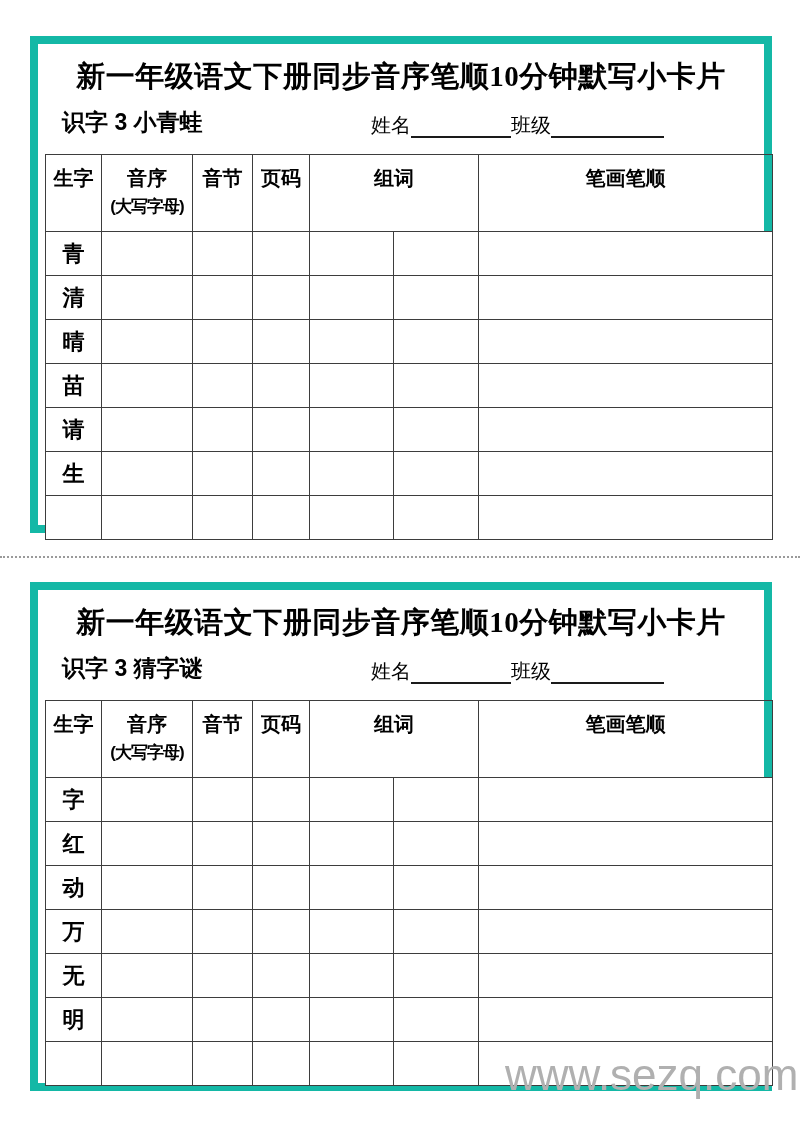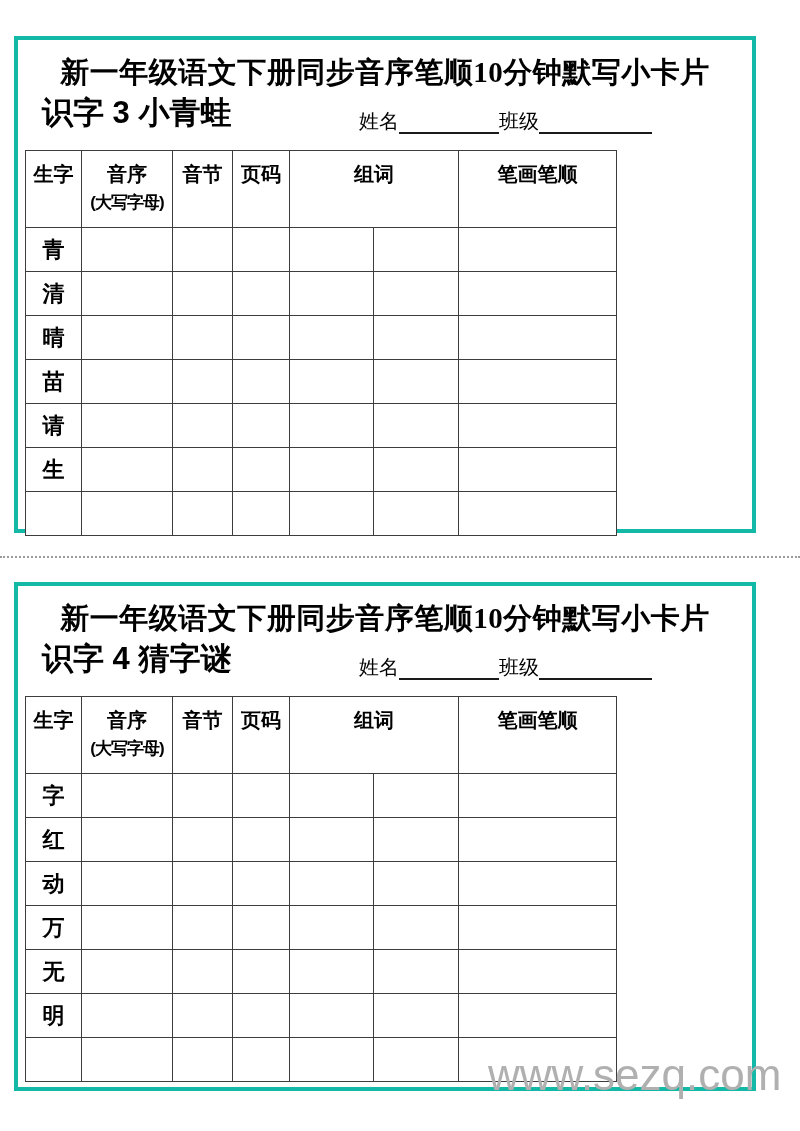--- a/index.html
+++ b/index.html
@@ -1,72 +1,72 @@
 <!DOCTYPE html>
 <html><head>
 <meta charset="utf-8">
 <style>
   html, body { margin:0; padding:0; background:#ffffff; }
   body {
     width:800px; height:1131px; position:relative; overflow:hidden;
     font-family:"Liberation Serif", serif; color:#000;
   }
   .card {
-    box-sizing:border-box; width:742px; margin-left:14px;
-    border:4px solid #14b8a6; background:#fff; position:relative;
+    box-sizing:border-box; width:742px; margin-left:30px;
+    border:8px solid #14b8a6; background:#fff; position:relative;
   }
   .card-1 { margin-top:36px; height:497px; }
   .card-2 { margin-top:24px; height:509px; }
   .separator {
     width:800px; height:0; margin-top:23px;
     border-top:2px dotted #9a9a9a;
   }
   .title {
     text-align:center; font-size:29px; font-weight:bold;
     padding-top:12px; line-height:40px; letter-spacing:0.5px;
     font-family:"Liberation Serif", serif; white-space:nowrap;
   }
   .meta-row {
     display:flex; align-items:flex-end; margin-top:8px; height:34px;
   }
   .lesson {
-    margin-left:24px; font-size:31px; font-weight:bold;
+    margin-left:24px; font-size:23px; font-weight:bold;
     font-family:"Liberation Sans", sans-serif; white-space:nowrap;
   }
   .fields {
     margin-left:auto; margin-right:100px; font-size:20px;
     font-family:"Liberation Serif", serif; white-space:nowrap; line-height:26px;
   }
   .blank {
     display:inline-block; height:24px; border-bottom:2px solid #1a1a1a;
     vertical-align:bottom;
   }
   .blank-name { width:100px; }
   .blank-class { width:113px; }
   table.sheet {
     border-collapse:collapse; table-layout:fixed;
-    width:592px; margin:16px 0 0 7px;
+    width:728px; margin:16px 0 0 7px;
   }
   table.sheet th, table.sheet td { border:1px solid #3d3d3d; padding:0; }
   table.sheet thead th {
     height:64px; vertical-align:top; padding-top:12px;
     font-family:"Liberation Sans", sans-serif; font-size:20px;
     font-weight:bold; text-align:center; line-height:22px;
   }
   .subnote {
     font-size:17px; font-weight:bold; margin-top:7px;
     font-family:"Liberation Sans", sans-serif; letter-spacing:-1px;
   }
   table.sheet tbody td { height:43px; background:#fff; }
   td.char-cell {
     text-align:center; font-size:22px; font-weight:bold;
     font-family:"Liberation Serif", serif;
   }
   .watermark {
-    position:absolute; left:488px; top:1050px; z-index:5;
+    position:absolute; left:505px; top:1050px; z-index:5;
     font-family:"Liberation Sans", sans-serif; font-size:44px;
     color:#b0b0b0; white-space:nowrap;
   }
 </style>
 </head>
 <body>
 
 <div class="card card-1">
   <div class="title">新一年级语文下册同步音序笔顺10分钟默写小卡片</div>
   <div class="meta-row">
@@ -164,21 +164,21 @@
         </tr>
     </tbody>
   </table>
 </div>
 
 <div class="separator"></div>
 
 <div class="card card-2">
   <div class="title">新一年级语文下册同步音序笔顺10分钟默写小卡片</div>
   <div class="meta-row">
-    <div class="lesson">识字 4 猜字谜</div>
+    <div class="lesson">识字 3 猜字谜</div>
     <div class="fields">
       <span>姓名</span><span class="blank blank-name"></span><span>班级</span><span class="blank blank-class"></span>
     </div>
   </div>
   <table class="sheet">
     <colgroup>
       <col style="width:56px">
         <col style="width:91px">
         <col style="width:60px">
         <col style="width:57px">

